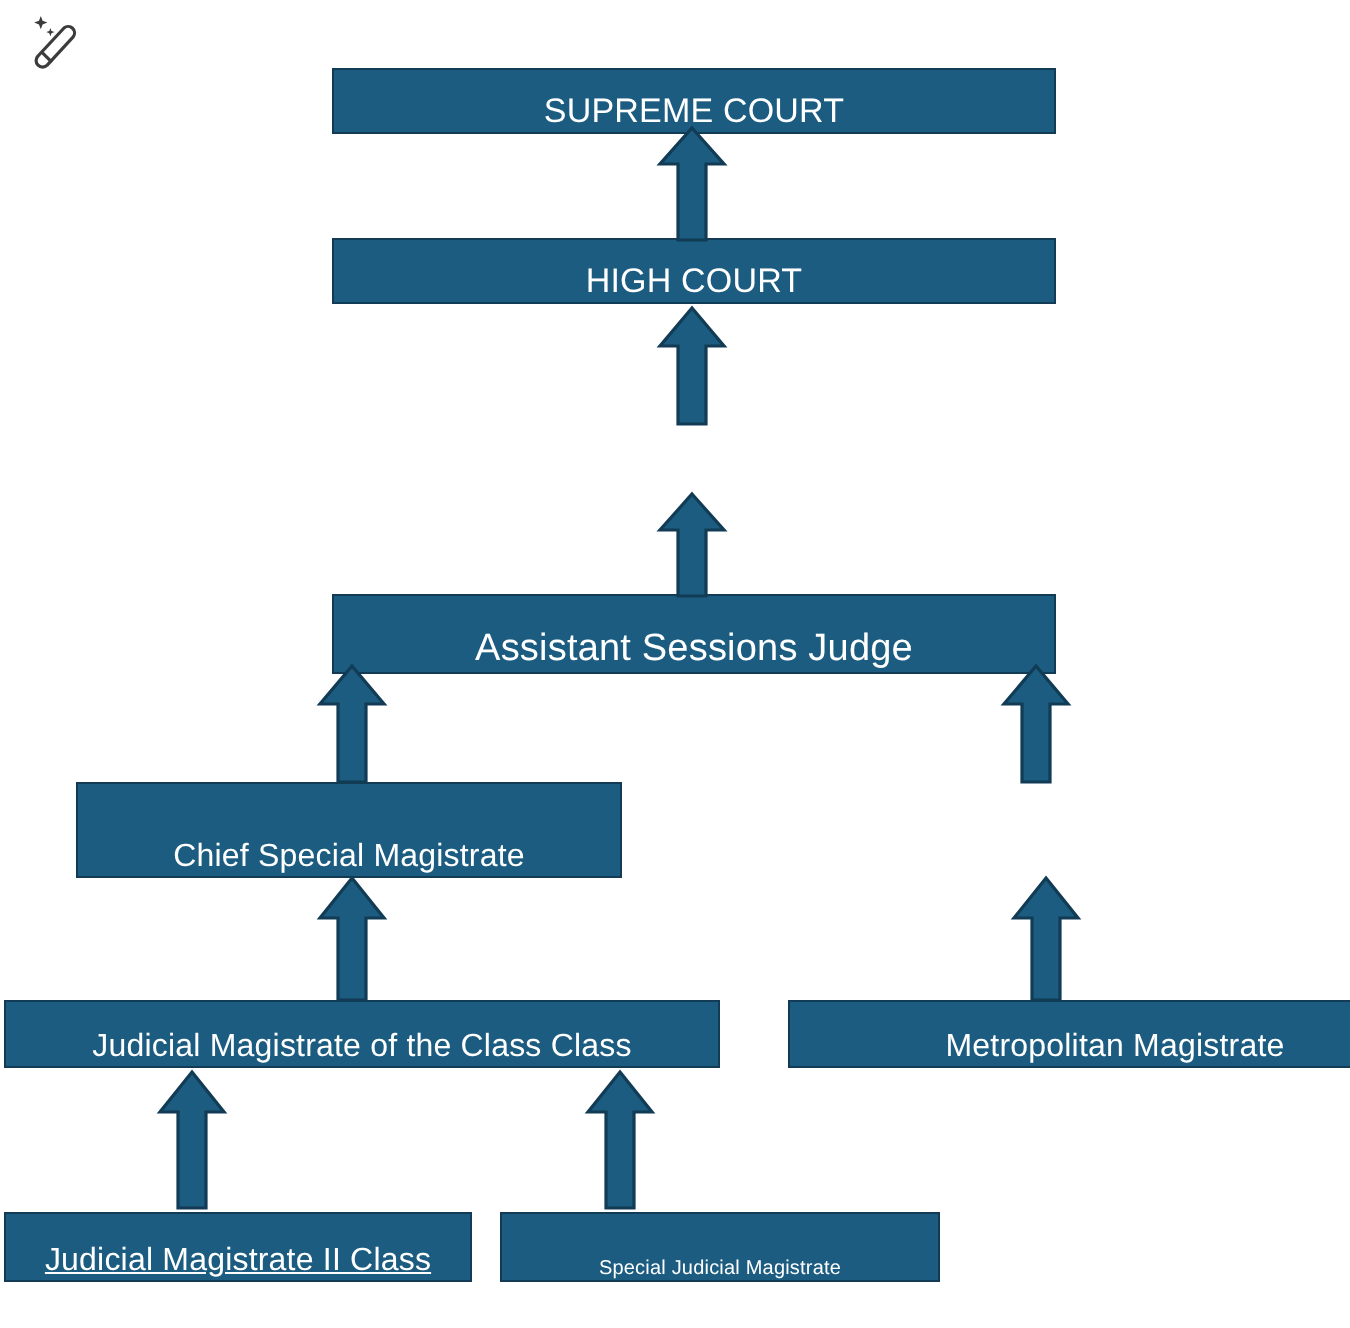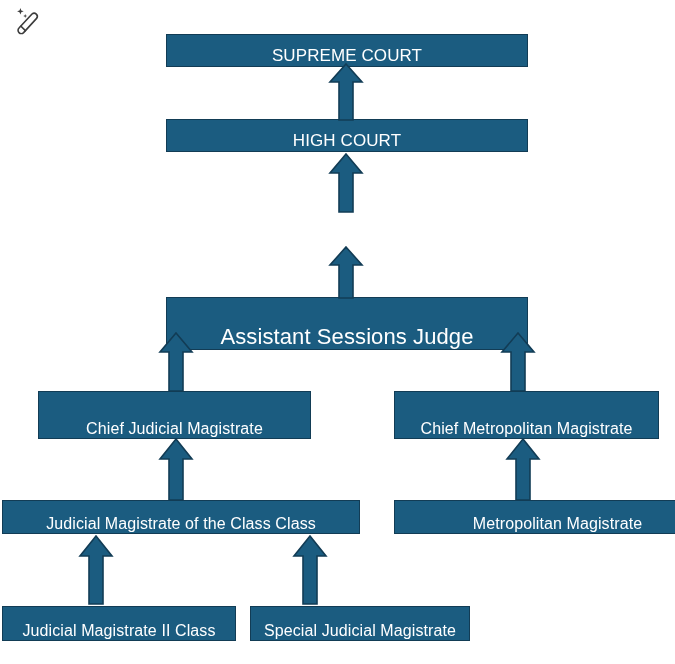--- a/index.html
+++ b/index.html
@@ -49,27 +49,27 @@
   }
   .node .lbl {
     display: block;
     white-space: nowrap;
   }
 
   
   .n-supreme   { left:166px; top:34px;  width:362px; height:33px; font-size:16.5px; }
   .n-high      { left:166px; top:119px; width:362px; height:33px; font-size:16.5px; }
   .n-district  { left:166px; top:212px; width:362px; height:35px; font-size:16.5px; }
-  .n-assistant { left:166px; top:297px; width:362px; height:53px; font-size:22px; }
+  .n-assistant { left:166px; top:297px; width:362px; height:40px; font-size:19px; }
   .n-cjm       { left:38px;  top:391px; width:273px; height:48px; font-size:16px; }
   .n-cmm       { left:394px; top:391px; width:265px; height:48px; font-size:16px; }
   .n-jmfc      { left:2px;   top:500px; width:358px; height:34px; font-size:16px; }
   .n-mm        { left:394px; top:500px; width:327px; height:34px; font-size:16px; }
-  .n-jm2       { left:2px;   top:606px; width:234px; height:35px; font-size:16px; }
-  .n-sjm       { left:250px; top:606px; width:220px; height:35px; font-size:16px; }
+  .n-jm2       { left:2px;   top:606px; width:234px; height:35px; font-size:16px;text-decoration:underline; }
+  .n-sjm       { left:250px; top:606px; width:220px; height:35px; font-size:10px; }
 
   
   .n-supreme .lbl, .n-high .lbl { font-size:17px; }
 
   
   .arrow {
     position: absolute;
   }
   .arrow svg { display:block; width:100%; height:100%; }
 </style>
@@ -98,26 +98,23 @@
   <div class="node n-high">
     <span class="lbl">HIGH COURT</span>
   </div>
 
 
   <div class="node n-assistant">
     <span class="lbl">Assistant Sessions Judge</span>
   </div>
 
   <div class="node n-cjm">
-    <span class="lbl">Chief Judicial Magistrate</span>
+    <span class="lbl">Chief Special Magistrate</span>
   </div>
 
-  <div class="node n-cmm">
-    <span class="lbl">Chief Metropolitan Magistrate</span>
-  </div>
 
   <div class="node n-jmfc">
     <span class="lbl">Judicial Magistrate of the Class Class</span>
   </div>
 
   <div class="node n-mm">
     <span class="lbl">Metropolitan Magistrate</span>
   </div>
 
   <div class="node n-jm2">

